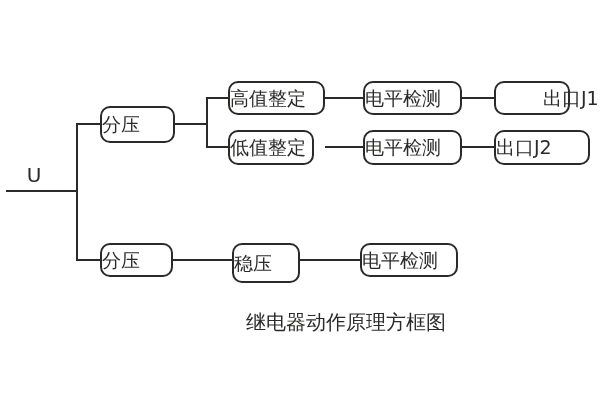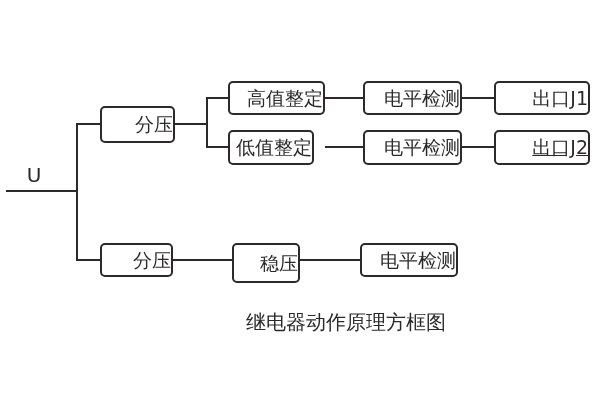--- a/index.html
+++ b/index.html
@@ -12,25 +12,25 @@
     width: 600px;
     height: 400px;
     background: var(--background, #ffffff);
     overflow: hidden;
     color: var(--line, #2b2a29);
   }
   .node {
     position: absolute;
     box-sizing: border-box;
     border: 2px solid var(--line, #2b2a29);
-    border-radius: 5px;
+    border-radius: 10px;
     background: #ffffff;
     display: flex;
     align-items: center;
-    justify-content: flex-end;
+    justify-content: flex-start;
     font-size: 19px;
     line-height: 1;
     color: var(--line, #2b2a29);
     white-space: nowrap;
     z-index: 2;
   }
   .hline, .vline {
     position: absolute;
     background: var(--line, #2b2a29);
     z-index: 1;
@@ -54,22 +54,22 @@
     line-height: 1.2;
     color: var(--line, #2b2a29);
     z-index: 2;
   }
   
   .n-divider-top     { left: 100px; top: 106px; width: 75px; height: 37px; }
   .n-high-set        { left: 228px; top:  81px; width: 97px; height: 34px; }
   .n-low-set         { left: 228px; top: 130px; width: 86px; height: 35px; }
   .n-level-detect-1  { left: 363px; top:  81px; width: 99px; height: 34px; }
   .n-level-detect-2  { left: 363px; top: 130px; width: 99px; height: 35px; }
-  .n-output-j1       { left: 494px; top:  81px; width: 96px; height: 34px; }
-  .n-output-j2       { left: 494px; top: 130px; width: 96px; height: 35px; text-decoration: underline; }
+  .n-output-j1       { left: 494px; top:  81px; width: 76px; height: 34px; padding-left: 47px; }
+  .n-output-j2       { left: 494px; top: 130px; width: 96px; height: 35px; }
   .n-divider-bottom  { left: 100px; top: 243px; width: 73px; height: 34px; }
   .n-regulator       { left: 232px; top: 243px; width: 68px; height: 40px; }
   .n-working-power   { left: 360px; top: 243px; width: 98px; height: 34px; }
   
   .l-input           { left:   6px; top: 190px; width:  71px; }
   .l-trunk           { left:  76px; top: 123px; height: 138px; }
   .l-branch-top      { left:  76px; top: 123px; width:  26px; }
   .l-divtop-split    { left: 175px; top: 123px; width:  33px; }
   .l-split-vert      { left: 206px; top:  97px; height: 51px; }
   .l-split-high      { left: 206px; top:  97px; width:  24px; }

